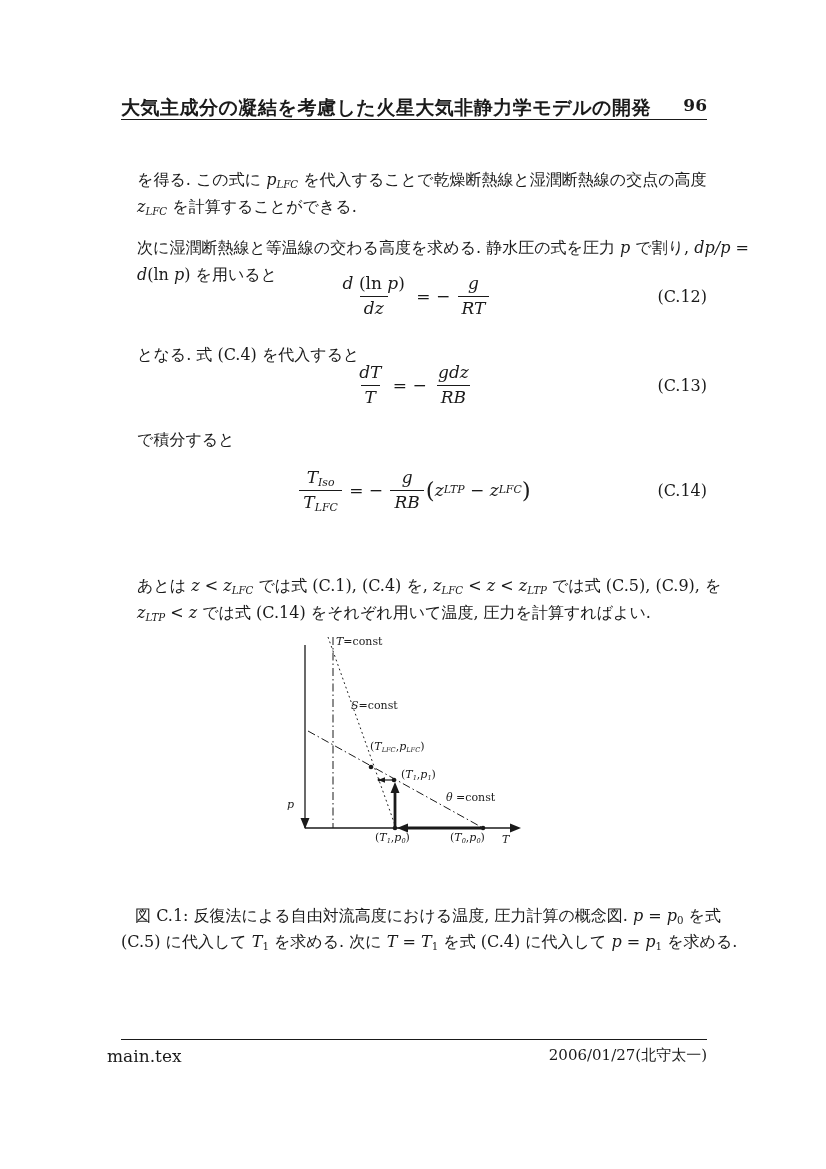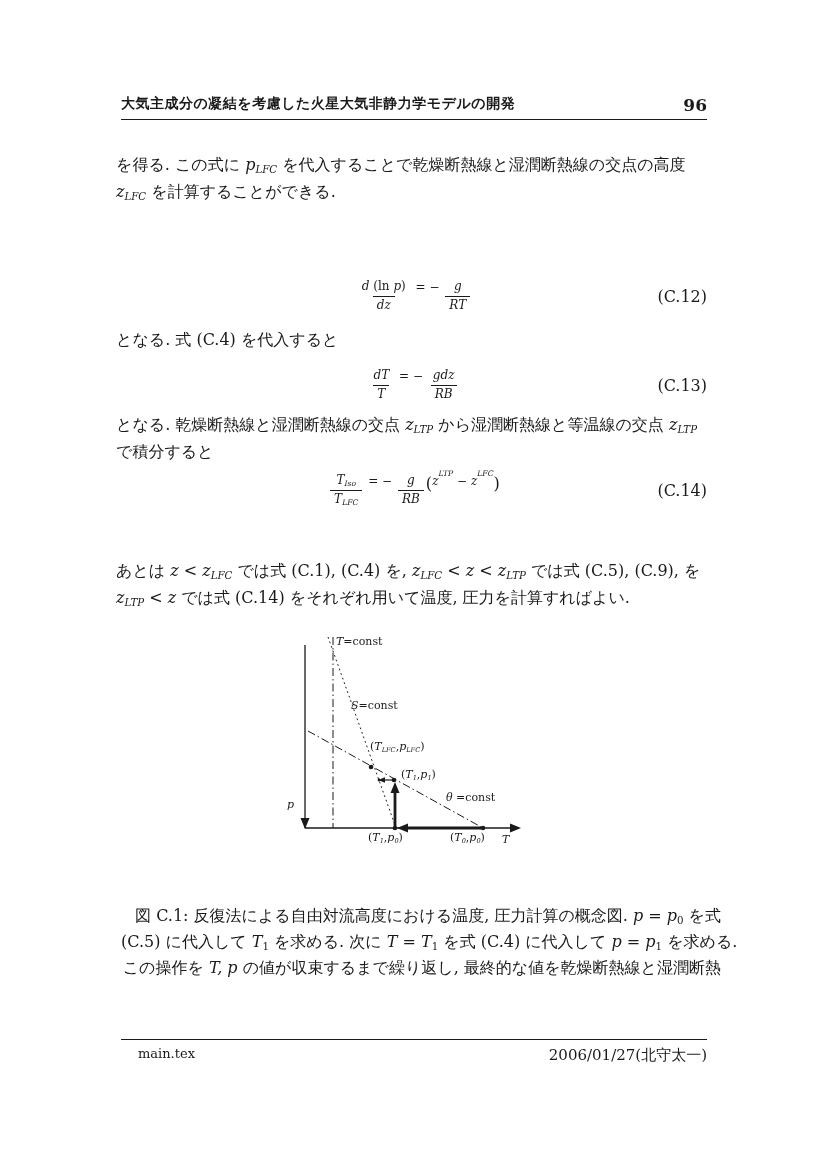--- a/index.html
+++ b/index.html
@@ -5,90 +5,93 @@
   html,body{margin:0;padding:0;background:#ffffff;}
   .page{
     position:relative;width:826px;height:1169px;background:#ffffff;
     font-family:"DejaVu Serif","Liberation Serif",serif;
     color:#1a1a1a;font-size:16px;overflow:hidden;
   }
   
   .header-title{
     position:absolute;left:121px;top:95px;width:500px;
     font-family:"DejaVu Sans","Liberation Sans",sans-serif;
-    font-weight:bold;font-size:14px;letter-spacing:0.5px;white-space:pre;
+    font-weight:bold;font-size:19px;letter-spacing:0.5px;white-space:pre;
   }
   .header-page{
     position:absolute;right:119px;top:95px;font-weight:bold;font-size:17px;margin-left:8px;
   }
   .header-rule{
     position:absolute;left:121px;top:119px;width:586px;height:0;
     border-top:1.6px solid #1a1a1a;
   }
   
-  .para{position:absolute;left:116px;width:600px;line-height:26.5px;}
+  .para{position:absolute;left:137px;width:600px;line-height:26.5px;margin-top:15px;}
   .para .line{white-space:pre;}
   
   .mi{font-style:italic;}
   .mt{font-style:normal;}
   sub{font-size:64%;line-height:0;vertical-align:-0.28em;letter-spacing:0;}
   .bp{font-size:1.35em;font-weight:400;}
   
   .eq-row{position:absolute;left:121px;width:586px;height:56px;
     display:flex;align-items:center;justify-content:center;}
-  .eq-math{display:flex;white-space:pre;font-size:12px;}
+  .eq-math{display:flex;align-items:center;white-space:pre;font-size:17px;}
   .frac{display:inline-flex;flex-direction:column;align-items:center;
     vertical-align:middle;margin:0 2px;}
   .frac .num{display:block;padding:0 4px 2px;line-height:1.15;}
   .frac .den{display:block;border-top:1.2px solid #1a1a1a;padding:2px 4px 0;line-height:1.15;}
   .eq-tag{position:absolute;right:0;top:50%;transform:translateY(-50%);white-space:pre;}
   
   .figure{position:absolute;left:280px;top:633px;width:260px;height:240px;}
   .fig-label{position:absolute;font-size:11px;white-space:pre;line-height:1.1;}
   .fig-label sub{font-size:60%;}
   
   .caption{position:absolute;left:121px;top:903px;width:600px;line-height:26px;}
   .caption .line{white-space:pre;text-align:right;}
   
   .footer-rule{position:absolute;left:121px;top:1039px;width:586px;height:0;
     border-top:1px solid #1a1a1a;}
-  .footer-left{position:absolute;left:138px;top:1046px;font-size:13px;}
+  .footer-left{position:absolute;left:107px;top:1046px;font-size:17px;}
   .footer-right{position:absolute;right:119px;top:1046px;font-size:15px;white-space:pre;}
 </style>
 </head>
 <body>
 
 <div class="page">
 
   <span class="header-title">大気主成分の凝結を考慮した火星大気非静力学モデルの開発</span>
   <span class="header-page">96</span>
   <div class="header-rule"></div>
 
   <div class="para" style="top:152px">
       <div class="line"><span class="mt">を得る. この式に </span><span class="mi">p</span><sub class="mi">LFC</sub><span class="mt"> を代入することで乾燥断熱線と湿潤断熱線の交点の高度</span></div>
       <div class="line"><span class="mi">z</span><sub class="mi">LFC</sub><span class="mt"> を計算することができる.</span></div>
     </div>
 
+  <div class="para" style="top:220px">
+      <div class="line"><span class="mt">次に湿潤断熱線と等温線の交わる高度を求める. 静水圧の式を圧力 </span><span class="mi">p</span><span class="mt"> で割り, </span><span class="mi">dp/p</span><span class="mt"> =</span></div>
+      <div class="line"><span class="mi">d</span><span class="mt">(ln </span><span class="mi">p</span><span class="mt">) を用いると</span></div>
+    </div>
 
   <div class="eq-row" style="top:268px">
     <span class="eq-math"><span class="frac"><span class="num"><span class="mi">d</span><span class="mt"> (ln </span><span class="mi">p</span><span class="mt">)</span></span><span class="den"><span class="mi">dz</span></span></span><span class="mt"> = − </span><span class="frac"><span class="num"><span class="mi">g</span></span><span class="den"><span class="mi">RT</span></span></span></span>
     <span class="eq-tag">(C.12)</span>
   </div>
 
   <div class="para" style="top:327px">
       <div class="line"><span class="mt">となる. 式 (C.4) を代入すると</span></div>
     </div>
 
   <div class="eq-row" style="top:357px">
     <span class="eq-math"><span class="frac"><span class="num"><span class="mi">dT</span></span><span class="den"><span class="mi">T</span></span></span><span class="mt"> = − </span><span class="frac"><span class="num"><span class="mi">gdz</span></span><span class="den"><span class="mi">RB</span></span></span></span>
     <span class="eq-tag">(C.13)</span>
   </div>
 
   <div class="para" style="top:412px">
-      <div class="line"><span class="mt">となる. 乾燥断熱線と湿潤断熱線の交点 </span><span class="mi">z</span><sub class="mi">LTP</sub><span class="mt"> から湿潤断熱線と等温線の交点 </span><span class="mi">z</span><sub class="mi">LTP</sub></div>
       <div class="line"><span class="mt">で積分すると</span></div>
     </div>
 
   <div class="eq-row" style="top:462px">
     <span class="eq-math"><span class="frac"><span class="num"><span class="mi">T</span><sub class="mi">Iso</sub></span><span class="den"><span class="mi">T</span><sub class="mi">LFC</sub></span></span><span class="mt"> = − </span><span class="frac"><span class="num"><span class="mi">g</span></span><span class="den"><span class="mi">RB</span></span></span><span class="mt bp">(</span><span class="mi">z</span><sub class="mi">LTP</sub><span class="mt"> − </span><span class="mi">z</span><sub class="mi">LFC</sub><span class="mt bp">)</span></span>
     <span class="eq-tag">(C.14)</span>
   </div>
 
 
   <div class="para" style="top:558px">
@@ -124,28 +127,27 @@
       <circle cx="114" cy="147" r="2.3" fill="#1a1a1a"></circle>
       <circle cx="115" cy="195" r="2.3" fill="#1a1a1a"></circle>
       <circle cx="203" cy="195" r="2.3" fill="#1a1a1a"></circle>
     </svg>
     <span class="fig-label" style="left:56px;top:3px"><span class="mi">T</span><span class="mt">=const</span></span>
     <span class="fig-label" style="left:71px;top:67px"><span class="mi">S</span><span class="mt">=const</span></span>
     <span class="fig-label" style="left:90px;top:108px"><span class="mt">(</span><span class="mi">T</span><sub class="mi">LFC</sub><span class="mt">,</span><span class="mi">p</span><sub class="mi">LFC</sub><span class="mt">)</span></span>
     <span class="fig-label" style="left:121px;top:136px"><span class="mt">(</span><span class="mi">T</span><sub class="mi">1</sub><span class="mt">,</span><span class="mi">p</span><sub class="mi">1</sub><span class="mt">)</span></span>
     <span class="fig-label" style="left:166px;top:159px"><span class="mi">θ</span><span class="mt"> =const</span></span>
     <span class="fig-label" style="left:7px;top:166px"><span class="mi">p</span></span>
-    <span class="fig-label" style="left:88px;top:199px"><span class="mt">(</span><span class="mi">T</span><sub class="mi">1</sub><span class="mt">,</span><span class="mi">p</span><sub class="mi">0</sub><span class="mt">)</span></span>
+    <span class="fig-label" style="left:95px;top:199px"><span class="mt">(</span><span class="mi">T</span><sub class="mi">1</sub><span class="mt">,</span><span class="mi">p</span><sub class="mi">0</sub><span class="mt">)</span></span>
     <span class="fig-label" style="left:170px;top:199px"><span class="mt">(</span><span class="mi">T</span><sub class="mi">0</sub><span class="mt">,</span><span class="mi">p</span><sub class="mi">0</sub><span class="mt">)</span></span>
     <span class="fig-label" style="left:222px;top:201px"><span class="mi">T</span></span>
   </div>
 
   <div class="caption">
       <div class="line"><span class="mt">図 C.1: 反復法による自由対流高度における温度, 圧力計算の概念図. </span><span class="mi">p</span><span class="mt"> = </span><span class="mi">p</span><sub class="mt">0</sub><span class="mt"> を式</span></div>
       <div class="line"><span class="mt">(C.5) に代入して </span><span class="mi">T</span><sub class="mt">1</sub><span class="mt"> を求める. 次に </span><span class="mi">T</span><span class="mt"> = </span><span class="mi">T</span><sub class="mt">1</sub><span class="mt"> を式 (C.4) に代入して </span><span class="mi">p</span><span class="mt"> = </span><span class="mi">p</span><sub class="mt">1</sub><span class="mt"> を求める.</span></div>
-      <div class="line"><span class="mt">この操作を </span><span class="mi">T, p</span><span class="mt"> の値が収束するまで繰り返し, 最終的な値を乾燥断熱線と湿潤断熱</span></div>
     </div>
 
   <div class="footer-rule"></div>
   <span class="footer-left">main.tex</span>
   <span class="footer-right">2006/01/27(北守太一)</span>
 
 </div>
 
 </body></html>

